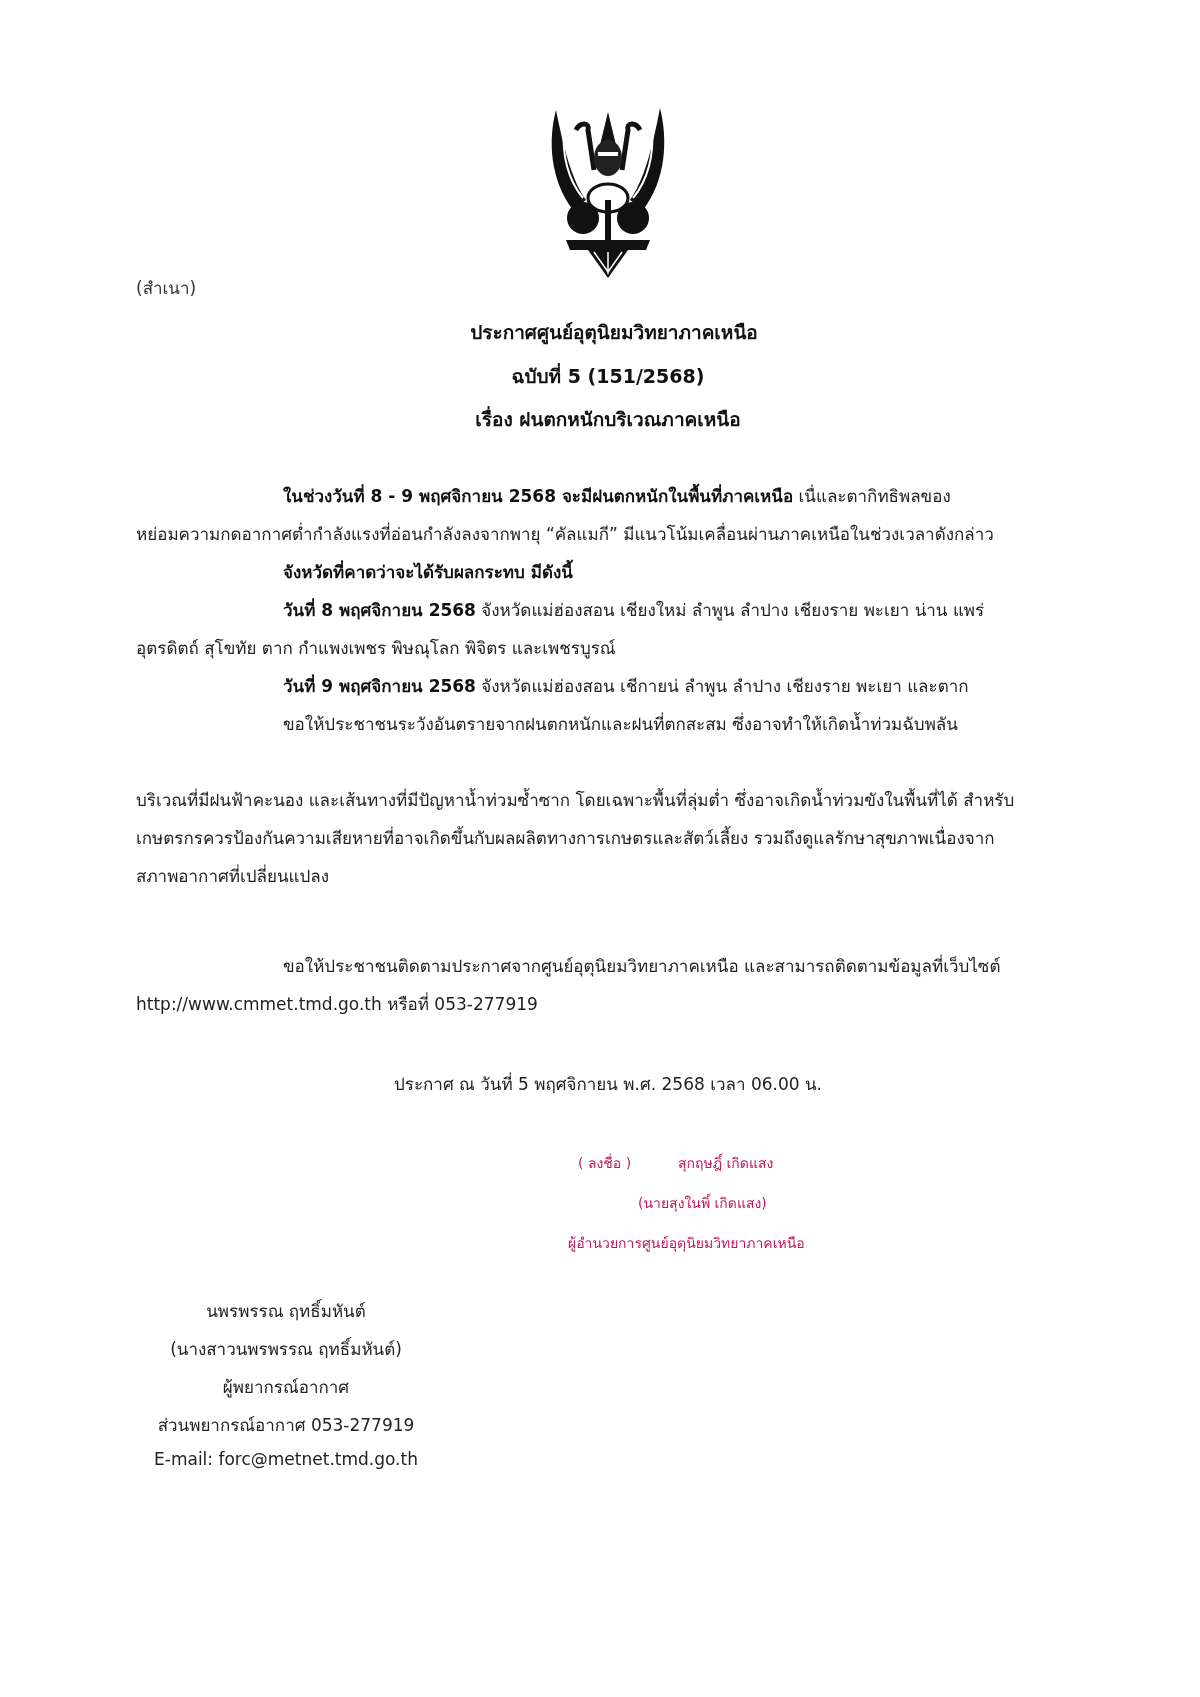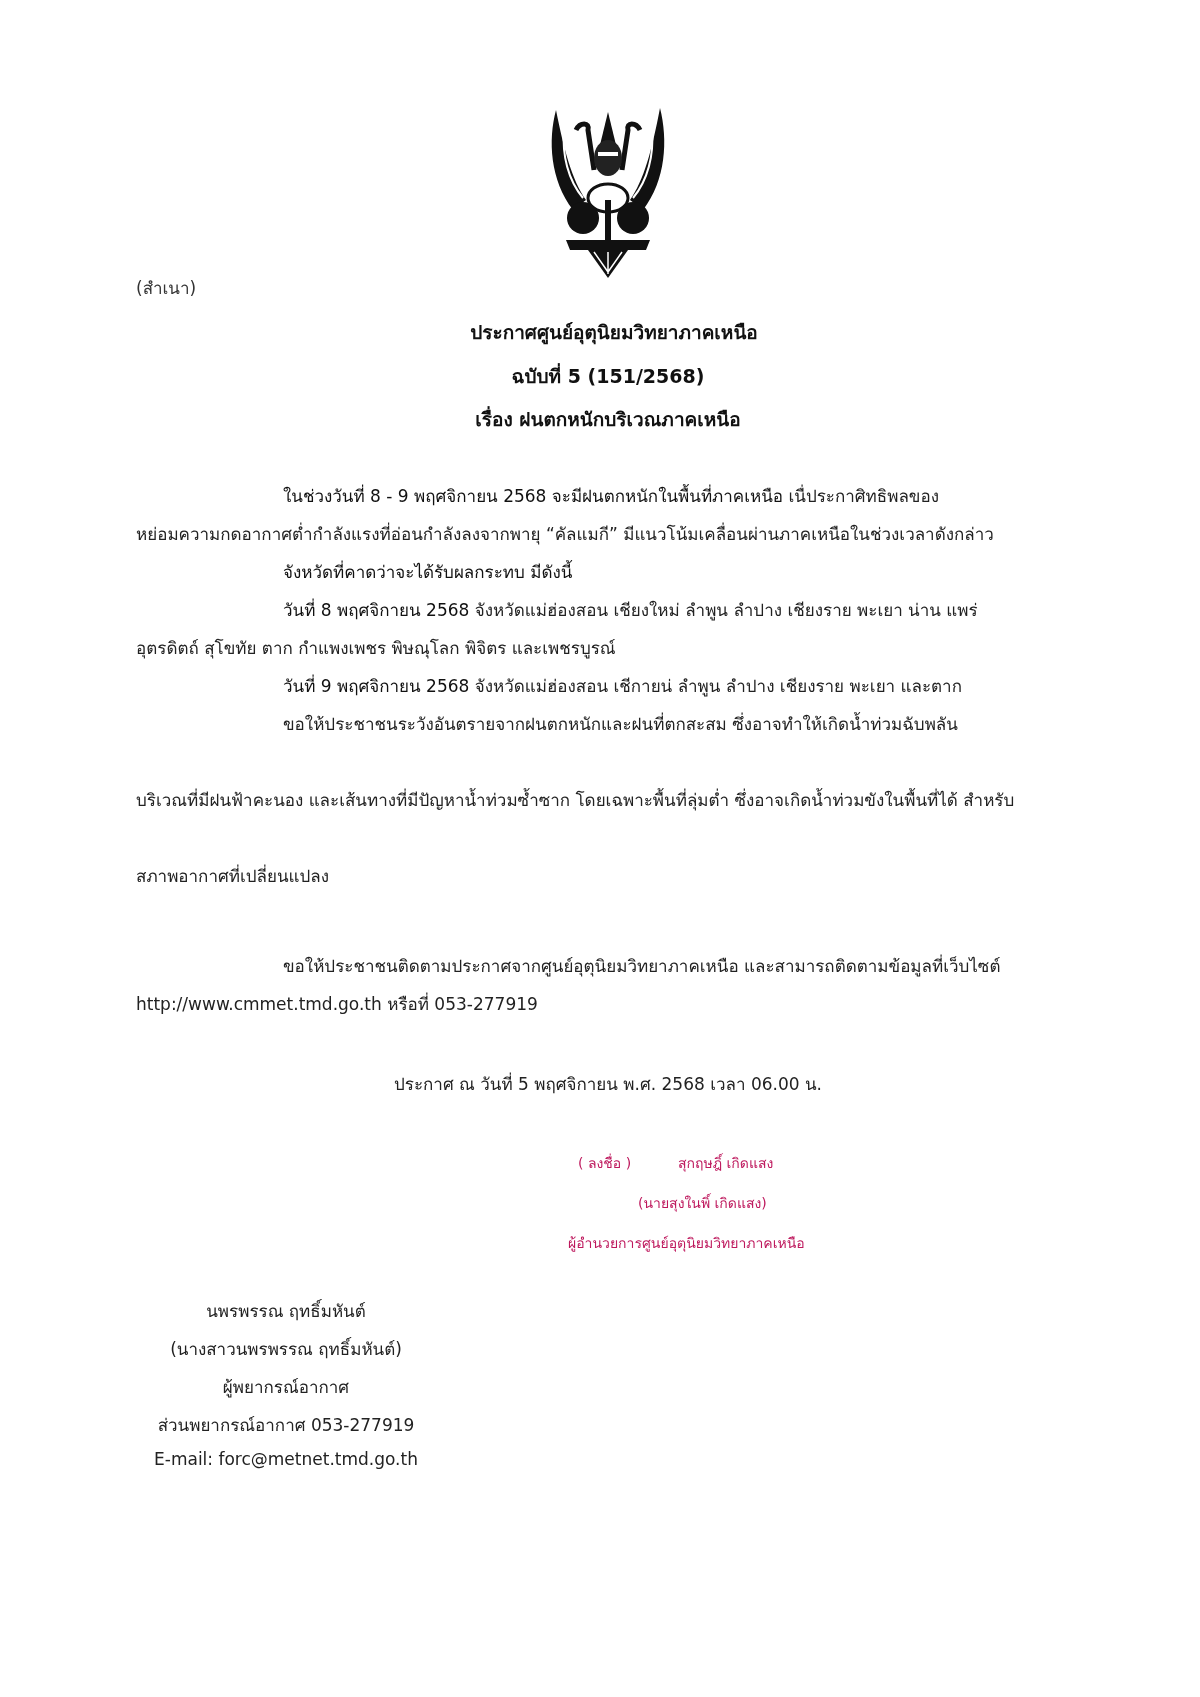--- a/index.html
+++ b/index.html
@@ -47,21 +47,21 @@
     .t1 { top: 305px; padding-left: 6px; }
     .t2 { top: 349px; }
     .t3 { top: 392px; }
 
     .line {
       position: absolute;
       font-size: 17px;
       white-space: nowrap;
       color: #222;
     }
-    .b { font-weight: normal; color: #111; }
+    .b { font-weight: bold; color: #111; }
     .indent { left: 275px; }
     .full { left: 128px; }
 
     .center-line {
       position: absolute;
       left: 0;
       width: 1200px;
       text-align: center;
       font-size: 17px;
       color: #222;
@@ -114,37 +114,38 @@
     <path d="M66 152 L80 172 M80 152 L80 174 M94 152 L80 172" stroke="#fff" stroke-width="1.5"></path>
   </svg>
 
   <div class="copy-mark">(สำเนา)</div>
 
   <div class="title-block t1">ประกาศศูนย์อุตุนิยมวิทยาภาคเหนือ</div>
   <div class="title-block t2">ฉบับที่  5 (151/2568)</div>
   <div class="title-block t3">เรื่อง ฝนตกหนักบริเวณภาคเหนือ</div>
 
   <div class="line indent" style="top:470px;">
-    <span class="b">ในช่วงวันที่  8 - 9 พฤศจิกายน 2568  จะมีฝนตกหนักในพื้นที่ภาคเหนือ</span><span> เนื่ประกาศิทธิพลของ</span>
+    <span class="b">ในช่วงวันที่  8 - 9 พฤศจิกายน 2568  จะมีฝนตกหนักในพื้นที่ภาคเหนือ</span><span> เนื่และตากิทธิพลของ</span>
   </div>
   <div class="line full" style="top:508px;">หย่อมความกดอากาศต่ำกำลังแรงที่อ่อนกำลังลงจากพายุ “คัลแมกี” มีแนวโน้มเคลื่อนผ่านภาคเหนือในช่วงเวลาดังกล่าว</div>
 
   <div class="line indent b" style="top:546px;">จังหวัดที่คาดว่าจะได้รับผลกระทบ มีดังนี้</div>
 
   <div class="line indent" style="top:584px;">
     <span class="b">วันที่ 8 พฤศจิกายน 2568</span><span>  จังหวัดแม่ฮ่องสอน เชียงใหม่ ลำพูน ลำปาง เชียงราย พะเยา น่าน แพร่</span>
   </div>
   <div class="line full" style="top:622px;">อุตรดิตถ์ สุโขทัย ตาก กำแพงเพชร พิษณุโลก พิจิตร และเพชรบูรณ์</div>
 
   <div class="line indent" style="top:660px;">
     <span class="b">วันที่ 9 พฤศจิกายน 2568</span><span>  จังหวัดแม่ฮ่องสอน เชีกายน่ ลำพูน ลำปาง เชียงราย พะเยา และตาก</span>
   </div>
 
   <div class="line indent" style="top:698px;">ขอให้ประชาชนระวังอันตรายจากฝนตกหนักและฝนที่ตกสะสม ซึ่งอาจทำให้เกิดน้ำท่วมฉับพลัน</div>
   <div class="line full" style="top:774px;">บริเวณที่มีฝนฟ้าคะนอง และเส้นทางที่มีปัญหาน้ำท่วมซ้ำซาก โดยเฉพาะพื้นที่ลุ่มต่ำ ซึ่งอาจเกิดน้ำท่วมขังในพื้นที่ได้ สำหรับ</div>
+  <div class="line full" style="top:812px;">เกษตรกรควรป้องกันความเสียหายที่อาจเกิดขึ้นกับผลผลิตทางการเกษตรและสัตว์เลี้ยง  รวมถึงดูแลรักษาสุขภาพเนื่องจาก</div>
   <div class="line full" style="top:850px;">สภาพอากาศที่เปลี่ยนแปลง</div>
 
   <div class="line indent" style="top:940px;">ขอให้ประชาชนติดตามประกาศจากศูนย์อุตุนิยมวิทยาภาคเหนือ และสามารถติดตามข้อมูลที่เว็บไซต์</div>
   <div class="line full" style="top:978px;">
     <a class="link">http://www.cmmet.tmd.go.th</a><span> หรือที่ 053-277919</span>
   </div>
 
   <div class="center-line" style="top:1058px;">ประกาศ  ณ  วันที่  5 พฤศจิกายน พ.ศ. 2568 เวลา 06.00 น.</div>
 
   <div class="sig" style="left:570px; top:1140px;">( ลงชื่อ )</div>

